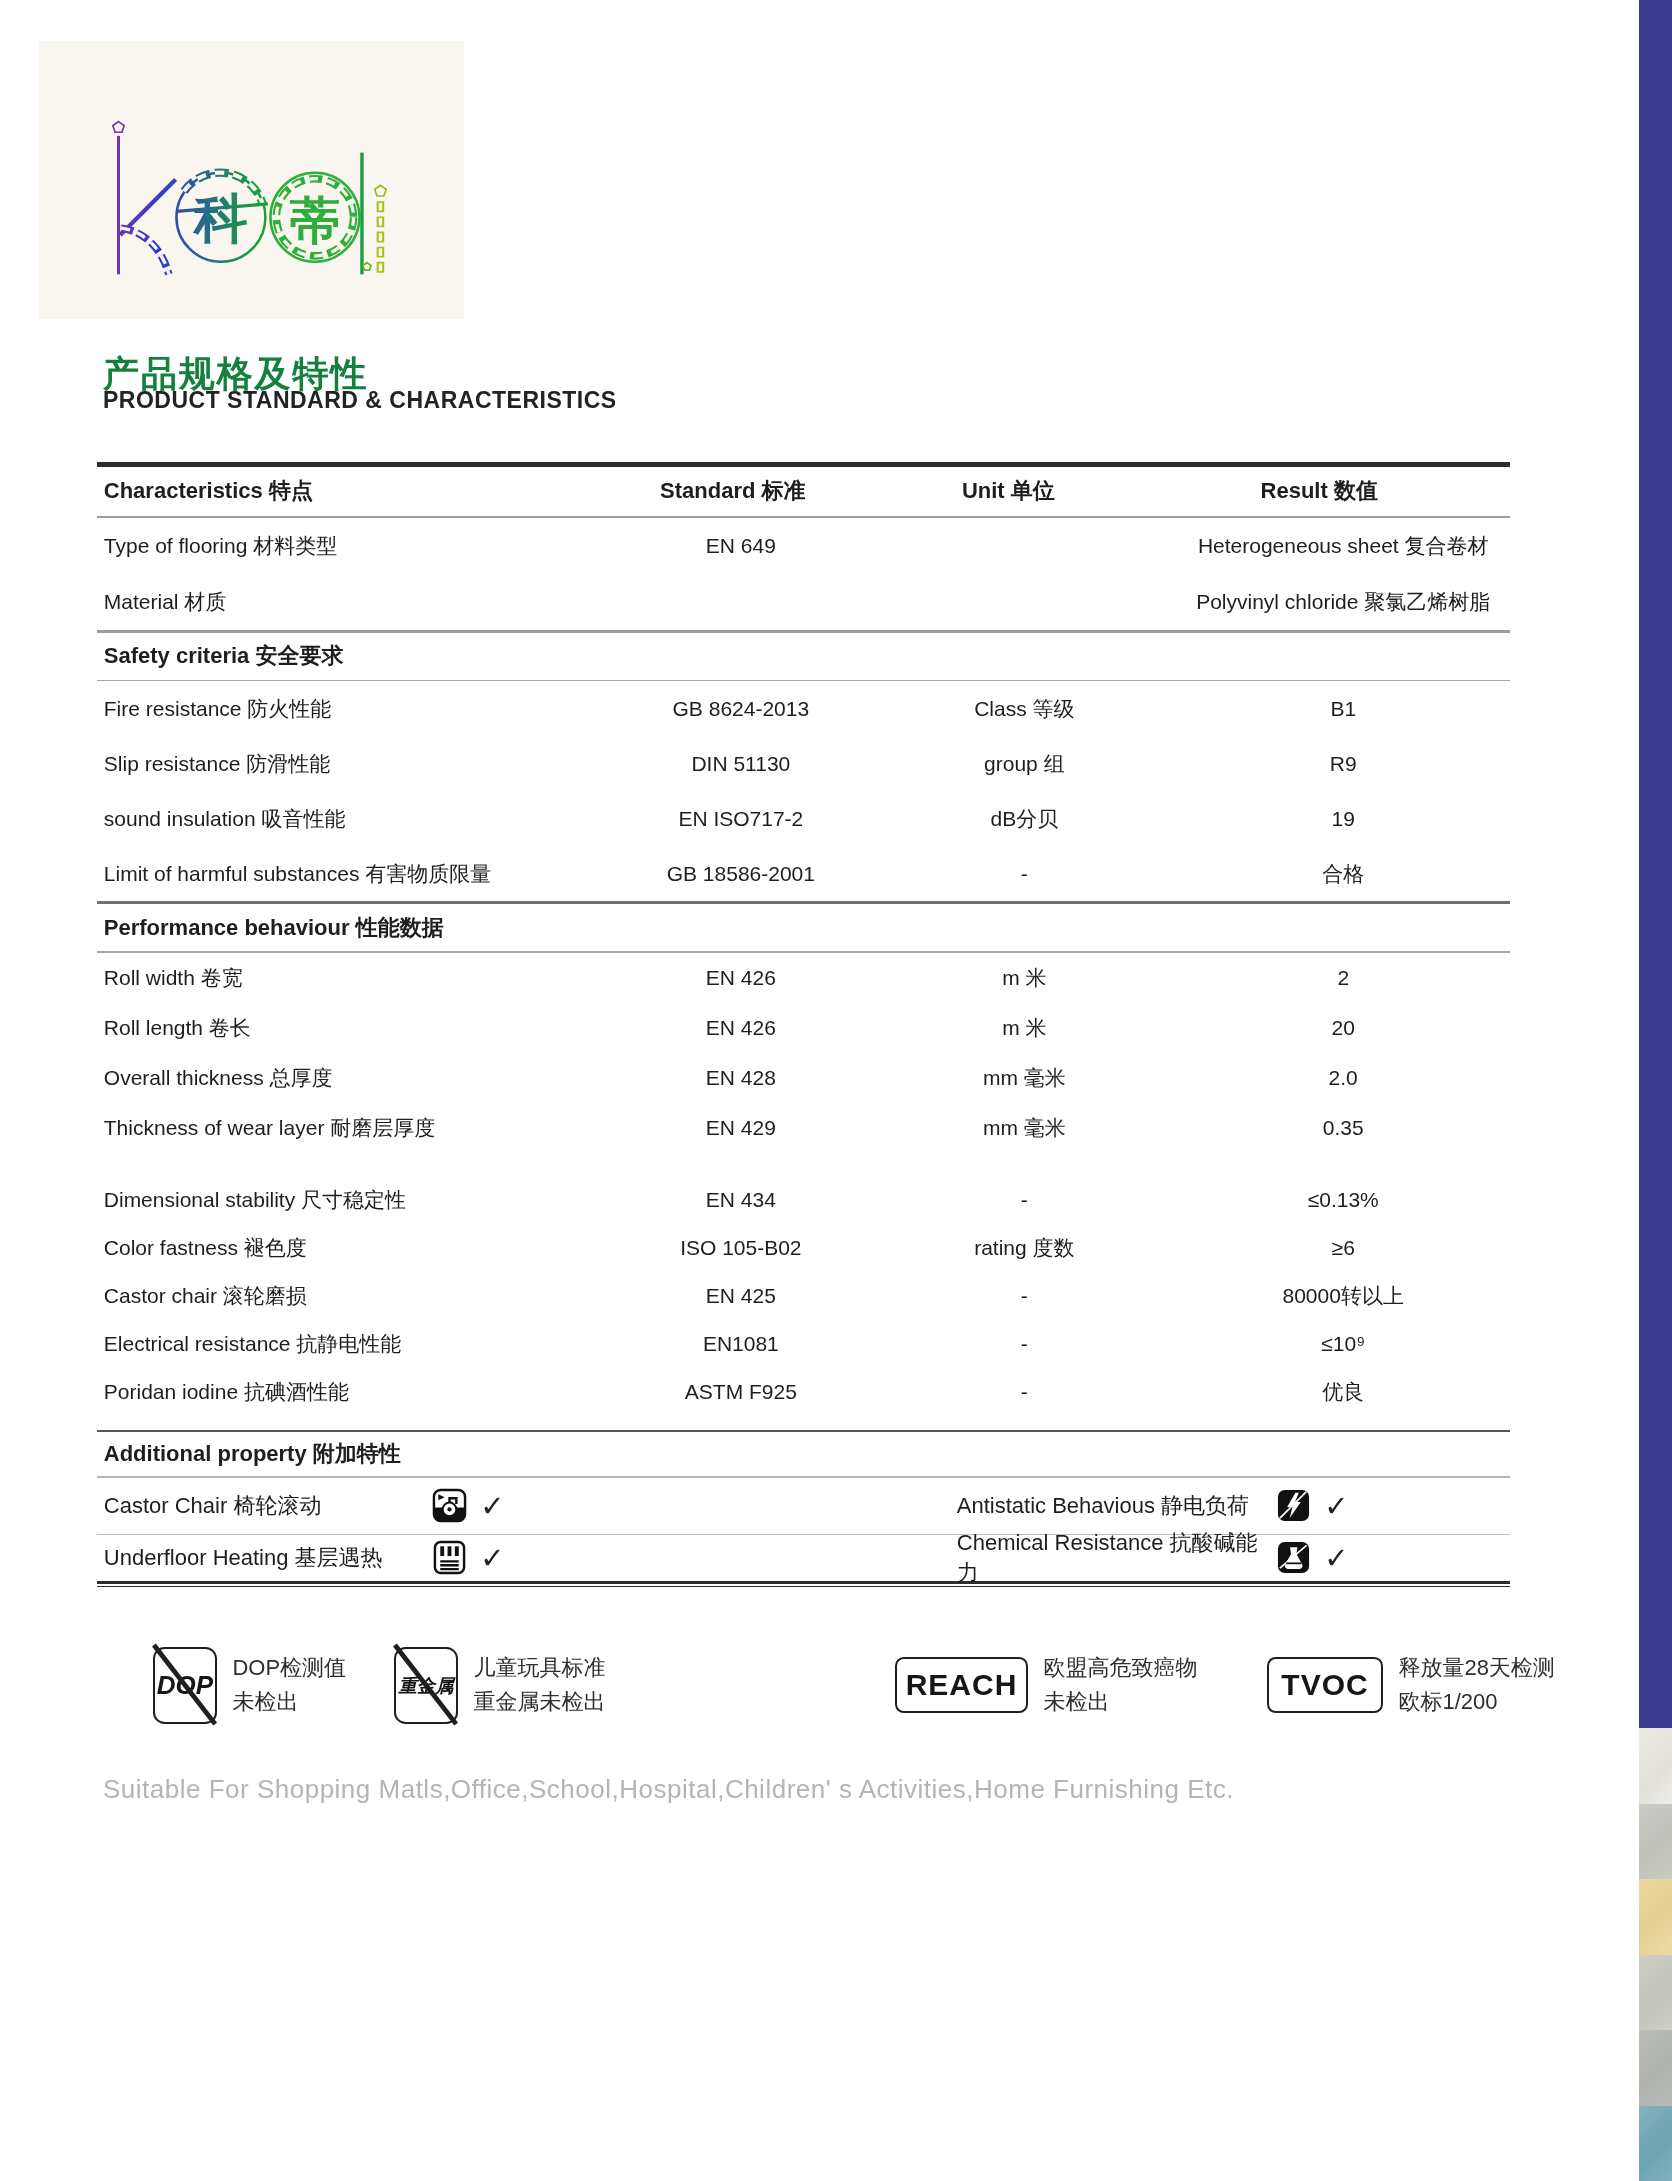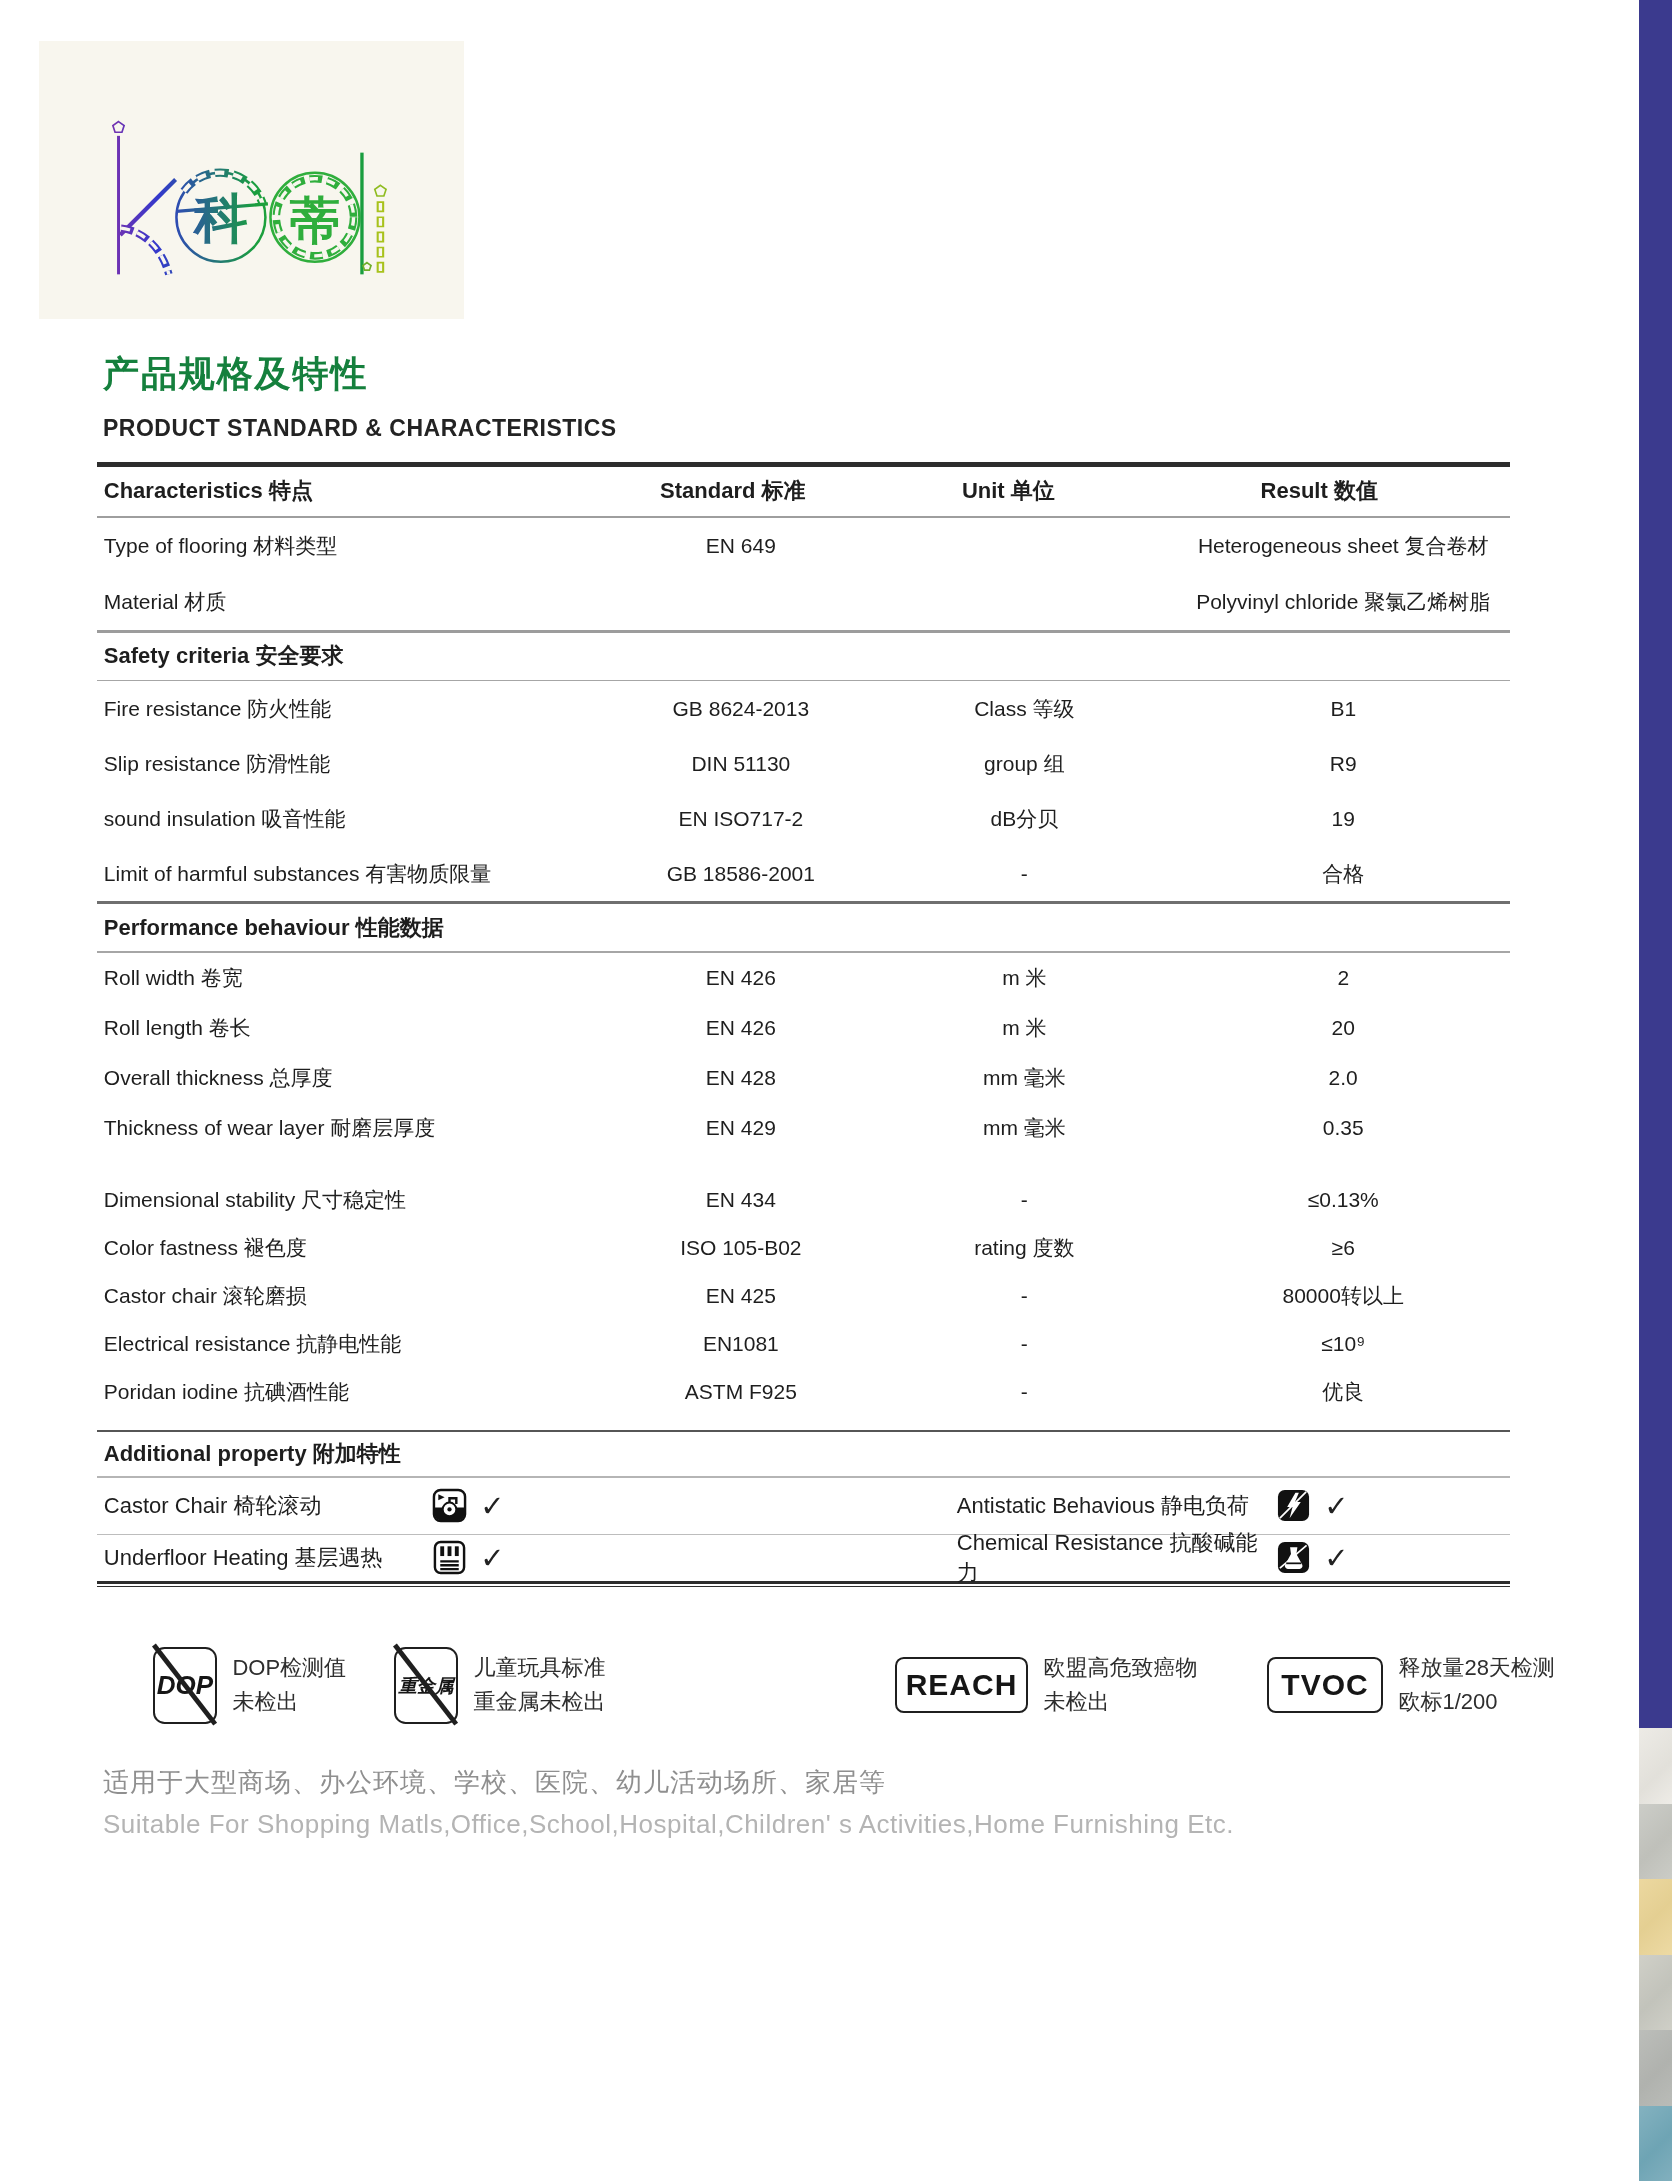--- a/index.html
+++ b/index.html
@@ -16,21 +16,21 @@
   .sw3{background:linear-gradient(135deg,#d0d0c8,#c2c3bb 55%,#cfcfc7);}
   .sw4{background:linear-gradient(135deg,#bcbeba,#b0b2ae 55%,#babcb8);}
   .sw5{background:linear-gradient(135deg,#84b2c0,#6ea4b4 55%,#82b0be);}
 
   
   .logo-box{position:absolute;left:39px;top:41px;width:425px;height:278px;background:#f8f6ee;}
   .logo-box svg{position:absolute;left:56px;top:56px;}
 
   
   .title-zh{position:absolute;left:103px;top:350px;font-size:36px;font-weight:700;color:#15803d;letter-spacing:1.9px;}
-  .title-en{position:absolute;left:103px;top:415px;font-size:23px;font-weight:600;color:#232323;letter-spacing:0.5px;}
+  .title-en{position:absolute;left:103px;top:387px;font-size:23px;font-weight:600;color:#232323;letter-spacing:0.5px;}
 
   
   .spec-table{position:absolute;left:97px;top:462px;width:1413px;}
   .grid{display:grid;grid-template-columns:34% 22% 17% 27%;align-items:center;}
   .rule{width:100%;}
   .rt-top{height:4.8px;background:#2d2d2d;}
   .rt-under-head{height:1.9px;background:#9e9e9e;}
   .thead{height:49px;font-weight:700;font-size:22px;}
   .tcell{white-space:nowrap;}
   .tcell.c0{text-align:left;padding-left:6.8px;}
@@ -366,18 +366,17 @@
         <span>TVOC</span>
       </div>
       <div class="cert-lines">
         <div>释放量28天检测</div>
           <div>欧标1/200</div>
       </div>
     </div>
   </div>
 
   <div class="footnote">
-    <div class="fn-zh">适用于大型商场、办公环境、学校、医院、幼儿活动场所、家居等</div>
     <div class="fn-en">Suitable For Shopping Matls,Office,School,Hospital,Children' s Activities,Home Furnishing Etc.</div>
   </div>
 
 </div>
 
 
 </body></html>

